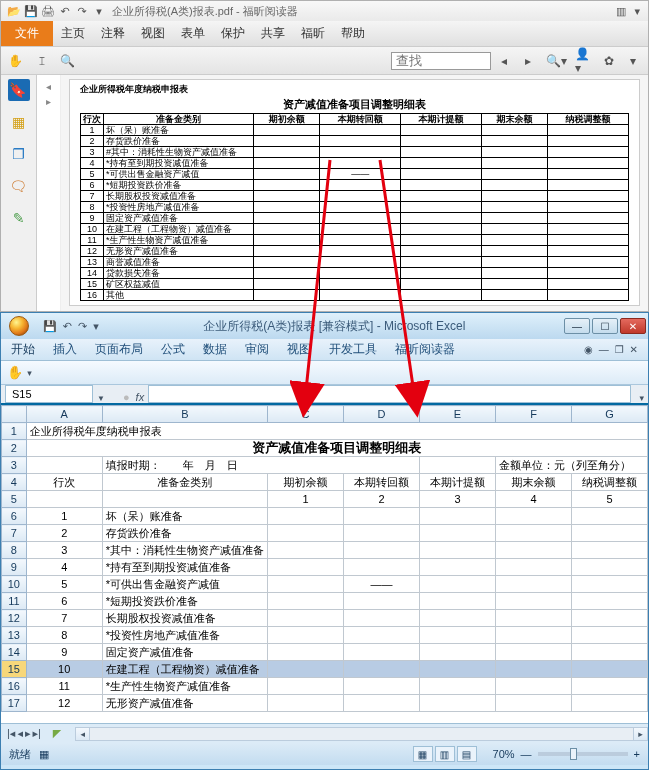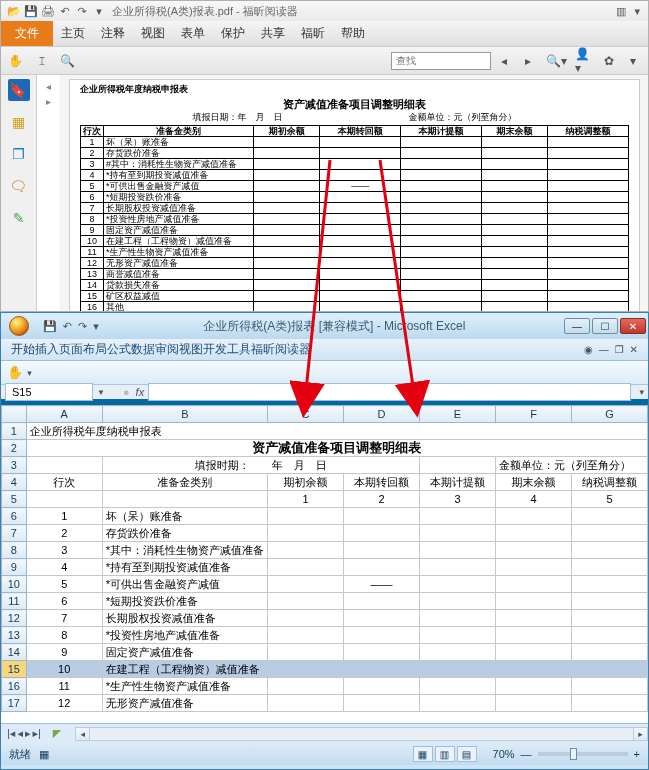--- a/index.html
+++ b/index.html
@@ -12,21 +12,21 @@
 .foxit-titlebar .qat-icon { width:14px; height:14px; display:flex; align-items:center; justify-content:center; font-size:11px; }
 .foxit-titlebar .title { flex:1; text-align:left; color:#666; }
 .foxit-titlebar .winbtns { display:flex; gap:8px; padding:0 8px; font-size:11px; color:#555;}
 .foxit-ribbon { height:26px; background: linear-gradient(#f5f5f5,#e0e0e0); border-bottom:1px solid #ccc; display:flex; align-items:center; }
 .foxit-file { background:#e97c1a; color:#fff; font-size:12px; padding:4px 14px; height:100%; display:flex; align-items:center; }
 .foxit-tabs { display:flex; font-size:12px; color:#333; }
 .foxit-tabs span { padding:5px 8px; }
 .foxit-tools { height:28px; background: linear-gradient(#f5f5f5,#e4e4e4); border-bottom:1px solid #ccc; display:flex; align-items:center; padding:0 4px; gap:4px; }
 .foxit-tools .tool { width:22px; height:22px; border:1px solid transparent; display:flex; align-items:center; justify-content:center; font-size:12px; color:#555; }
 .foxit-tools .search { margin-left:auto; display:flex; align-items:center; gap:2px; }
-.foxit-tools .search input { width:100px; height:18px; border:1px solid #999; font-size:10px; padding:0 4px; }
+.foxit-tools .search input { width:100px; height:18px; border:1px solid #999; font-size:13px; padding:0 4px; }
 .foxit-body { display:flex; height:236px; }
 .foxit-sidebar { width:36px; background:#f0f0f0; border-right:1px solid #ccc; display:flex; flex-direction:column; align-items:center; padding-top:4px; gap:10px; }
 .foxit-sidebar .side-icon { width:22px; height:22px; display:flex; align-items:center; justify-content:center; font-size:14px; }
 .foxit-sidebar .side-icon.bm { background:#1a6bb3; color:#fff; border-radius:2px; }
 .foxit-sidebar .side-icon.att { color:#d4a017; }
 .foxit-sidebar .side-icon.lay { color:#2a7bc4; }
 .foxit-sidebar .side-icon.com { color:#c96d1a; }
 .foxit-sidebar .side-icon.sig { color:#4a9c4a; }
 .foxit-tab-strip { width:24px; background:#fff; display:flex; flex-direction:column; align-items:center; padding-top:6px; font-size:10px; color:#888; border-right:1px solid #eee;}
 .foxit-page { flex:1; background:#f5f5f5; padding:4px 8px; overflow:hidden; }
@@ -40,26 +40,26 @@
 
 .excel { position: absolute; top:312px; left:0; width:649px; height:458px; background:#cde6f7; border:1px solid #3c7fb1; }
 .ex-titlebar { height:26px; background: linear-gradient(#dff0fb,#bcd9ef); display:flex; align-items:center; }
 .ex-titlebar .orb { width:36px; height:26px; display:flex; align-items:center; justify-content:center; }
 .ex-orb-shape { width:20px; height:20px; border-radius:50%; background:radial-gradient(circle at 35% 30%, #fff590 0%, #f7b733 35%, #e07818 65%, #6e2c00 100%); border:1px solid #9c5a10; }
 .ex-titlebar .qat2 { display:flex; gap:6px; padding:0 6px; font-size:11px; color:#456; }
 .ex-titlebar .title2 { flex:1; text-align:center; font-size:12px; color:#3b5b7a; }
 .ex-titlebar .winbtns2 { display:flex; gap:2px; padding-right:2px; }
 .ex-titlebar .winbtn { width:26px; height:16px; border:1px solid #6c8fa6; background: linear-gradient(#e6f0f8,#c4dced); display:flex; align-items:center; justify-content:center; font-size:10px; color:#234; border-radius:2px; }
 .ex-titlebar .winbtn.close { background: linear-gradient(#e46a5e,#c0392b); color:#fff; border-color:#8c2a1f; }
-.ex-ribbon { height:22px; background: linear-gradient(#e8f2fb,#cfe4f4); border-bottom:1px solid #9ebfd6; display:flex; align-items:center; padding:0 10px; font-size:12px; color:#1f4e79; }
+.ex-ribbon { height:22px; background: linear-gradient(#e8f2fb,#cfe4f4); border-bottom:1px solid #9ebfd6; display:flex; align-items:center; padding:0 10px; font-size:12px; color:#1f4e79; gap:18px; }
 .ex-ribbon .rtab.active { color:#15395b; }
 .ex-ribbon .docwin { margin-left:auto; display:flex; gap:6px; font-size:10px; color:#456; }
 .ex-toolbar { height:24px; background: linear-gradient(#f5faff,#dcebf7); border-bottom:1px solid #aac7dd; display:flex; align-items:center; padding:0 6px; gap:4px; }
 .ex-toolbar .hand { color:#4a7bb0; font-size:13px; }
-.ex-namebox { height:20px; background:#e8eef4; display:flex; align-items:center; border-bottom:6px solid #0369a1; }
+.ex-namebox { height:20px; background:#e8eef4; display:flex; align-items:flex-end; border-bottom:2px solid #0369a1; }
 .ex-namebox .nb { width:88px; height:18px; background:#fff; border:1px solid #9ebfd6; font-size:11px; padding:0 6px; display:flex; align-items:center; margin-left:4px; }
 .ex-namebox .nb-dd { font-size:8px; color:#456; padding:0 4px; }
 .ex-namebox .fx { display:flex; align-items:center; gap:6px; margin-left:14px; font-size:11px; color:#456; }
 .ex-namebox .fx .fxlabel { font-style:italic; }
 .ex-namebox .fxbar { flex:1; height:18px; background:#fff; border:1px solid #9ebfd6; margin:0 4px; }
 .ex-grid { position:relative; height:318px; background:#fff; overflow:hidden; }
 .ex-grid table { border-collapse:collapse; font-size:11px; font-family: SimSun, serif; }
 .ex-grid th { background: linear-gradient(#f3f8fd,#dce9f5); border:1px solid #9eb6ce; color:#15395b; font-weight:normal; height:17px; }
 .ex-grid th.colhdr { min-width:76px; }
 .ex-grid th.rowhdr { width:26px; text-align:center; }
@@ -137,24 +137,20 @@
       <div class="side-icon sig">✎</div>
     </div>
     <div class="foxit-tab-strip">
       <span>◂</span>
       <span style="margin-top:4px">▸</span>
     </div>
     <div class="foxit-page">
       <div class="pdf-sheet">
         <div class="hdr-small">企业所得税年度纳税申报表</div>
         <div class="title-main">资产减值准备项目调整明细表</div>
-        <div class="sub-row">
-          <span><span>填报日期：</span><span>年　月　日</span></span>
-          <span style="margin-left:120px">金额单位：元（列至角分）</span>
-        </div>
         <table>
           <tbody>
               <tr>
             <th style="width:22px">行次</th>
             <th style="width:150px">准备金类别</th>
             <th>期初余额</th>
             <th>本期转回额</th>
             <th>本期计提额</th>
             <th>期末余额</th>
             <th>纳税调整额</th>
@@ -381,21 +377,21 @@
             <th class="rowhdr">1</th>
             <td colspan="7">企业所得税年度纳税申报表</td>
           </tr>
           <tr>
             <th class="rowhdr">2</th>
             <td colspan="7" class="sheet-title">资产减值准备项目调整明细表</td>
           </tr>
           <tr>
             <th class="rowhdr">3</th>
             <td></td>
-            <td colspan="3" style="text-align:center">填报时期：　　年　月　日</td>
+            <td colspan="3" style="text-align:left">填报时期：　　年　月　日</td>
             <td></td>
             <td colspan="2">金额单位：元（列至角分）</td>
           </tr>
           <tr>
             <th class="rowhdr">4</th>
             <td style="text-align:center">行次</td>
             <td style="text-align:center">准备金类别</td>
             <td style="text-align:center">期初余额</td>
             <td style="text-align:center">本期转回额</td>
             <td style="text-align:center">本期计提额</td>

